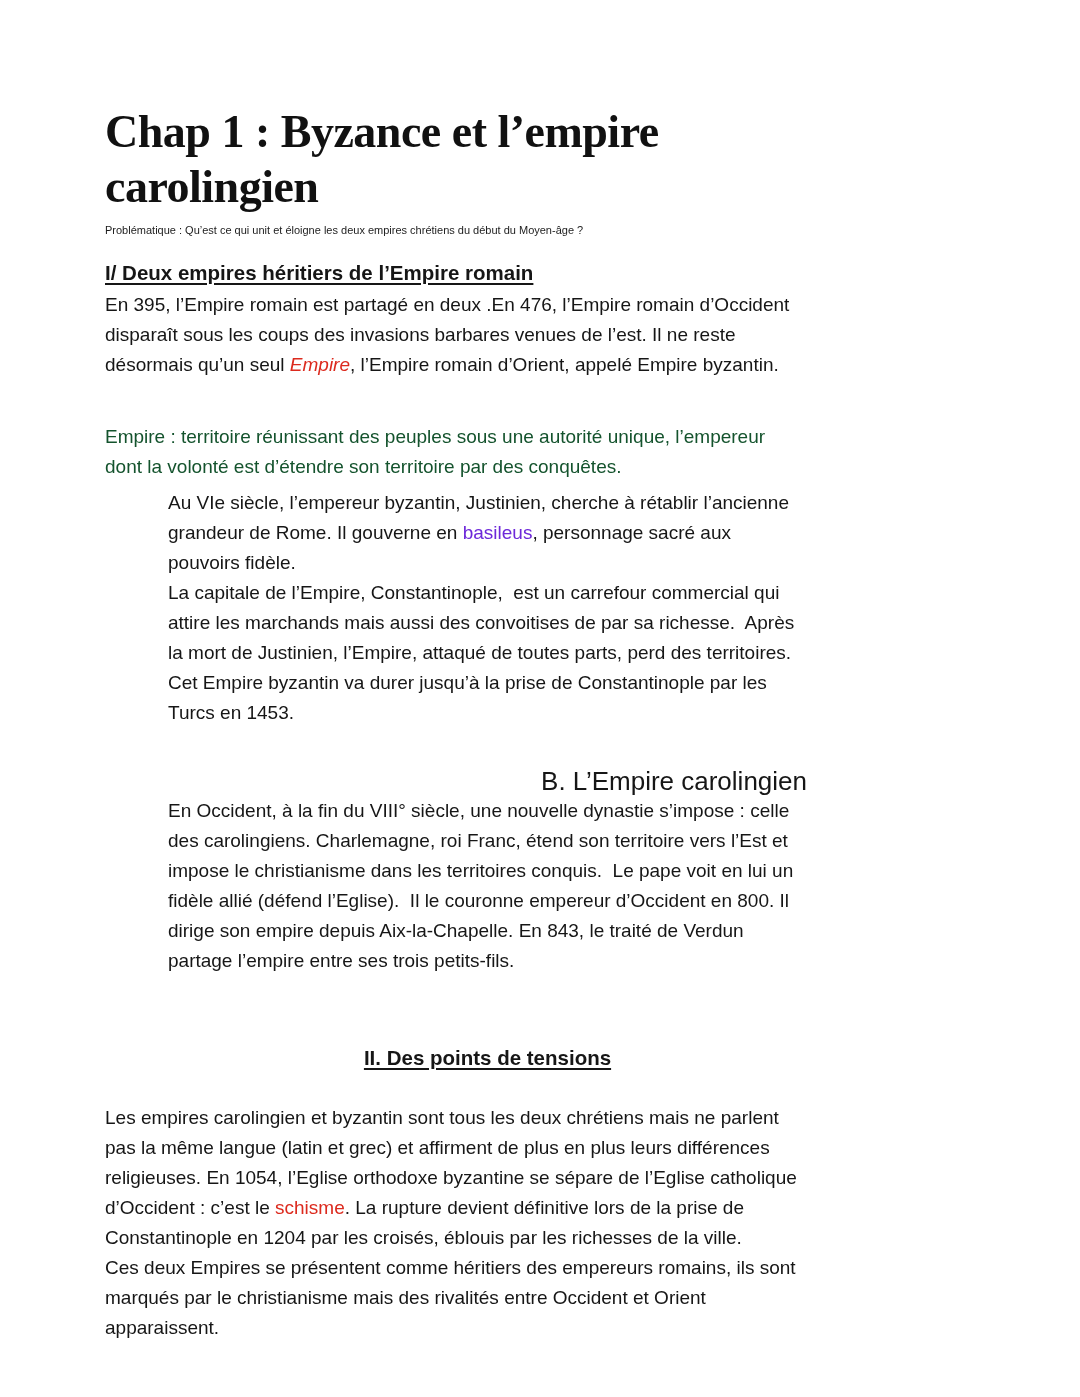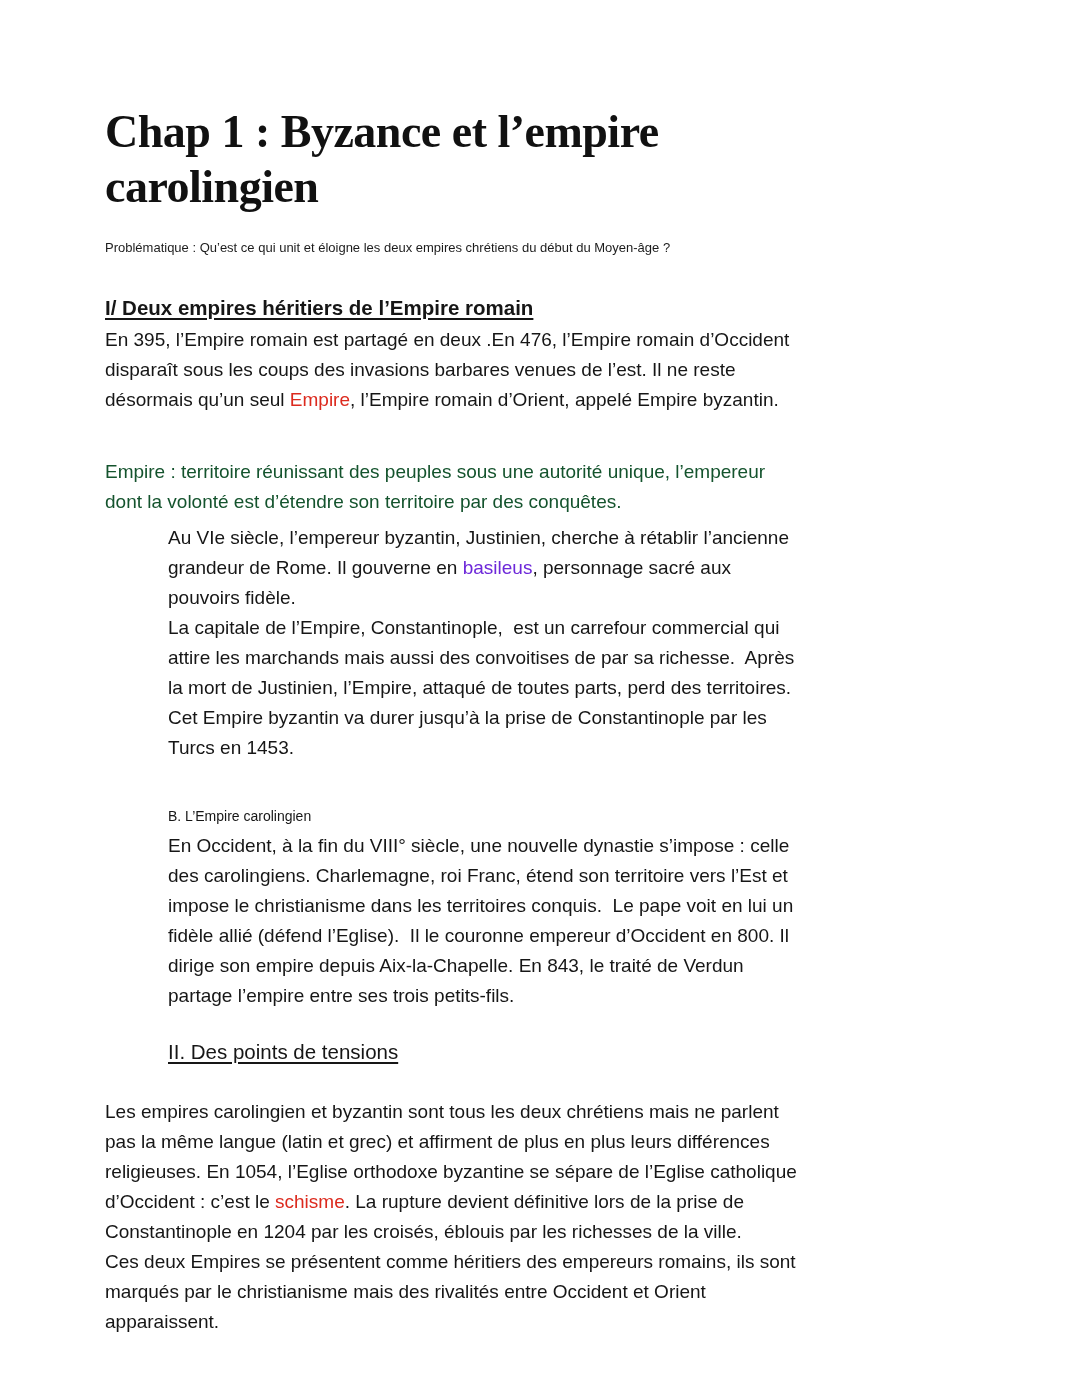--- a/index.html
+++ b/index.html
@@ -16,27 +16,27 @@
   }
   .doc-title {
     font-family: "Liberation Serif", "DejaVu Serif", serif;
     font-weight: 700;
     font-size: 46px;
     line-height: 1.2;
     letter-spacing: -0.5px;
     color: #111111;
   }
   .problematique {
-    margin-top: 26px;
-    font-size: 13px;
+    margin-top: 9px;
+    font-size: 11px;
     line-height: 1.3;
     color: #1c1c1c;
   }
   .heading {
-    margin-top: 38px;
+    margin-top: 22px;
     font-size: 20.5px;
     font-weight: 700;
     text-decoration: underline;
     text-underline-offset: 3px;
     line-height: 26px;
   }
   .para {
     font-size: 19px;
     line-height: 30px;
     white-space: pre-wrap;
@@ -54,47 +54,49 @@
   }
   .list-item .marker {
     display: inline-block;
     margin-left: 37px;
     width: 27px;
   }
   .indent-block { margin-left: 63px; }
   .sub-a-para { margin-top: 6px; }
   .sub-b-block { margin-top: 38px; }
   .sub-b-title {
-    font-size: 14px;
+    font-size: 26px;
     line-height: 30px;
+    text-align: right;
   }
   .heading-ii {
-    margin-top: 28px;
+    margin-top: 69px;
     margin-left: 63px;
     font-size: 20.5px;
-    font-weight: 400;
+    font-weight: 700;
     text-decoration: underline;
     text-underline-offset: 3px;
     line-height: 26px;
+    text-align: center;
   }
   .tensions-para { margin-top: 32px; }
   .conclusion-para { }
 </style>
 </head>
 <body>
 
 <div class="page">
 
   <h1 class="doc-title">Chap 1 : Byzance et l’empire carolingien</h1>
 
   <div class="problematique">Problématique : Qu’est ce qui unit et éloigne les deux empires chrétiens du début du Moyen-âge ?</div>
 
   <h2 class="heading">I/ Deux empires héritiers de l’Empire romain</h2>
 
-  <p class="para intro-para"><span>En 395, l’Empire romain est partagé en deux .En 476, l’Empire romain d’Occident disparaît sous les coups des invasions barbares venues de l’est. Il ne reste désormais qu’un seul </span><span class="red" style="color: rgb(220, 42, 30);">Empire</span><span>, l’Empire romain d’Orient, appelé Empire byzantin.</span></p>
+  <p class="para intro-para"><span>En 395, l’Empire romain est partagé en deux .En 476, l’Empire romain d’Occident disparaît sous les coups des invasions barbares venues de l’est. Il ne reste désormais qu’un seul </span><span class="red" style="color: rgb(220, 42, 30); font-style: italic;">Empire</span><span>, l’Empire romain d’Orient, appelé Empire byzantin.</span></p>
 
   <p class="para definition red" style="color: #14532d;">Empire : territoire réunissant des peuples sous une autorité unique, l’empereur dont la volonté est d’étendre son territoire par des conquêtes.</p>
 
 
   <div class="indent-block sub-a-para">
     <p class="para"><span>Au VIe siècle, l’empereur byzantin, Justinien, cherche à rétablir l’ancienne grandeur de Rome. Il gouverne en </span><span class="red" style="color: #6d28d9;">basileus</span><span>, personnage sacré aux pouvoirs fidèle.</span></p>
     <p class="para">La capitale de l’Empire, Constantinople,  est un carrefour commercial qui attire les marchands mais aussi des convoitises de par sa richesse.  Après la mort de Justinien, l’Empire, attaqué de toutes parts, perd des territoires. Cet Empire byzantin va durer jusqu’à la prise de Constantinople par les Turcs en 1453.</p>
   </div>
 
   <div class="indent-block sub-b-block">

